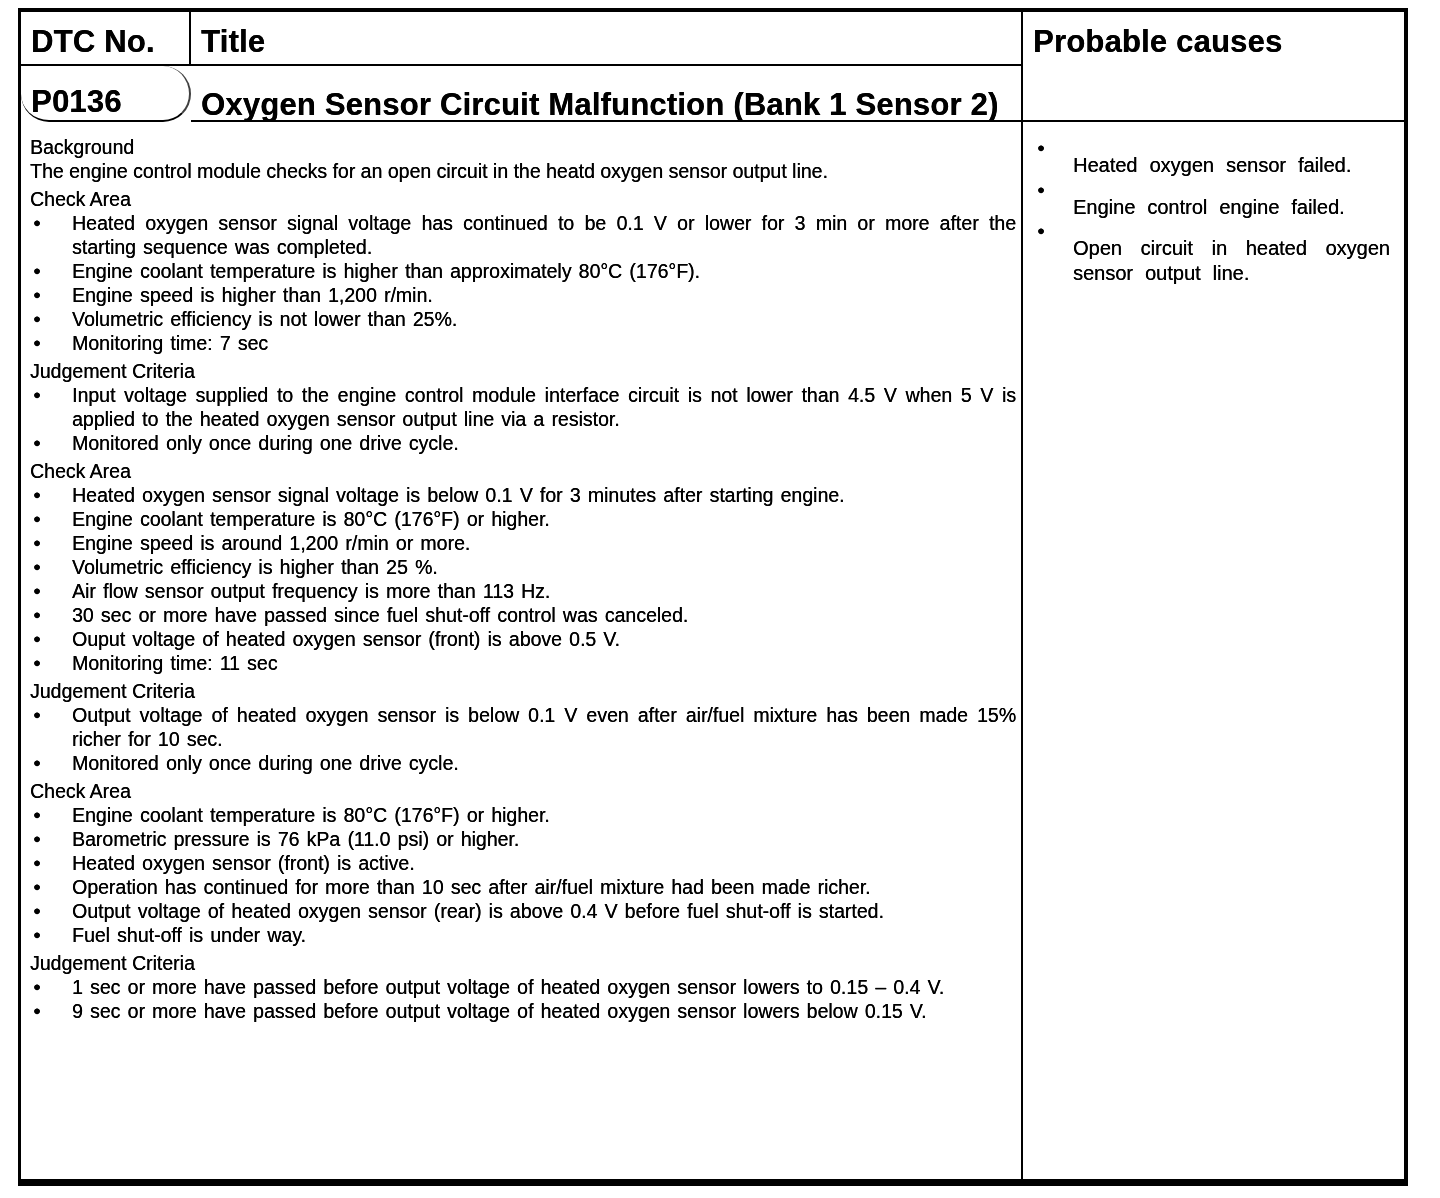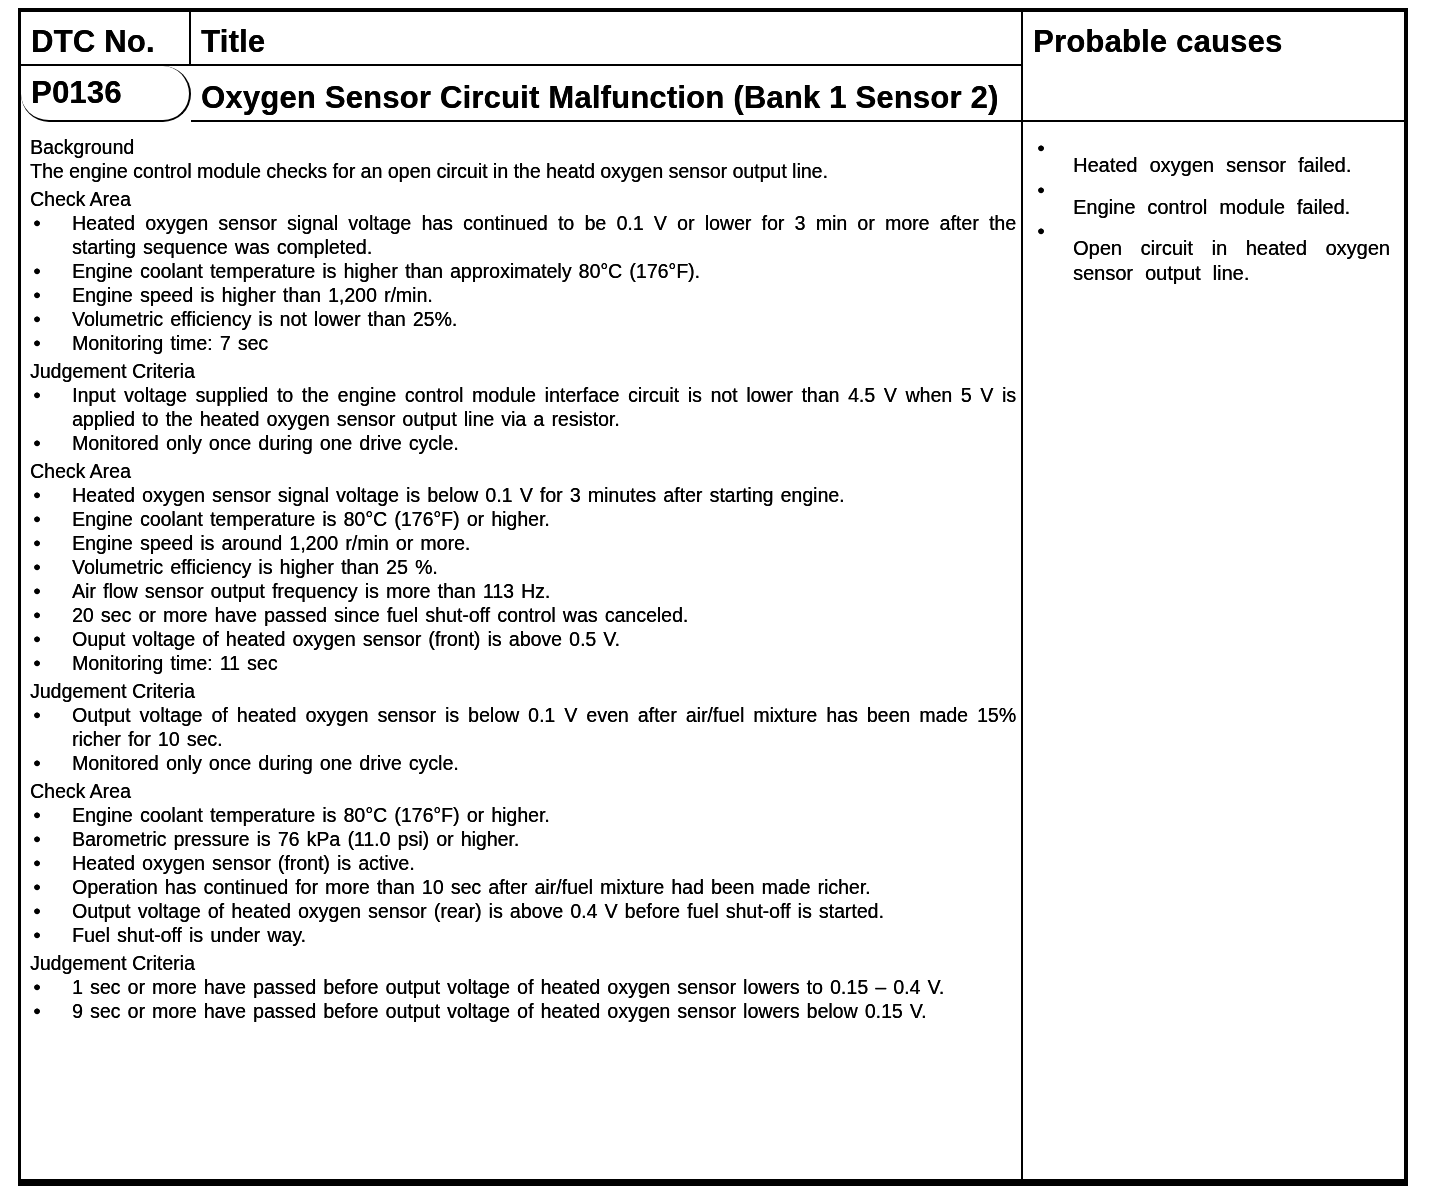--- a/index.html
+++ b/index.html
@@ -41,22 +41,22 @@
   .hdr {
     font-size: 31px;
     font-weight: 700;
     letter-spacing: 0.2px;
     padding: 12px 10px 0 10px;
     text-shadow: 0.3px 0 0 #000;
   }
   .c-hdtc   { grid-row: 1; grid-column: 1; border-right: 2px solid #000; border-bottom: 2px solid #000; }
   .c-htitle { grid-row: 1; grid-column: 2; border-bottom: 2px solid #000; }
   .c-hcause { grid-row: 1 / 3; grid-column: 3; border-left: 2px solid #000; border-bottom: 2px solid #000; }
-  .c-code   { grid-row: 2; grid-column: 1; border-right: 2px solid #000000; border-bottom: 2px solid #000; padding-top: 9px; border-radius: 28px; }
-  .c-title  { grid-row: 2; grid-column: 2; border-bottom: 2px solid #000; padding-top: 14px; }
+  .c-code   { grid-row: 2; grid-column: 1; border-right: 2px solid #404040; border-bottom: 2px solid #000; padding-top: 18px; border-radius: 28px; }
+  .c-title  { grid-row: 2; grid-column: 2; border-bottom: 2px solid #000; padding-top: 21px; }
   .c-body   { grid-row: 3; grid-column: 1 / 3; }
   .c-causes { grid-row: 3; grid-column: 3; border-left: 2px solid #000; }
 
   
   .c-body {
     padding: 13px 5px 0 9px;
     font-size: 19.5px;
     line-height: 24px;
     text-shadow: 0.25px 0 0 #000;
   }
@@ -169,21 +169,21 @@
           <div class="item">
             <span class="dot">●</span>
             <div class="txt">Volumetric efficiency is higher than 25 %.</div>
           </div>
           <div class="item">
             <span class="dot">●</span>
             <div class="txt">Air flow sensor output frequency is more than 113 Hz.</div>
           </div>
           <div class="item">
             <span class="dot">●</span>
-            <div class="txt">20 sec or more have passed since fuel shut-off control was canceled.</div>
+            <div class="txt">30 sec or more have passed since fuel shut-off control was canceled.</div>
           </div>
           <div class="item">
             <span class="dot">●</span>
             <div class="txt">Ouput voltage of heated oxygen sensor (front) is above 0.5 V.</div>
           </div>
           <div class="item">
             <span class="dot">●</span>
             <div class="txt">Monitoring time: 11 sec</div>
           </div>
         </div>
@@ -238,21 +238,21 @@
         </div>
       </div>
 
     <div class="cell c-causes" id="causes-container">
         <div class="item">
           <span class="dot">●</span>
           <div class="txt">Heated oxygen sensor failed.</div>
         </div>
         <div class="item">
           <span class="dot">●</span>
-          <div class="txt">Engine control module failed.</div>
+          <div class="txt">Engine control engine failed.</div>
         </div>
         <div class="item">
           <span class="dot">●</span>
           <div class="txt">Open circuit in heated oxygen sensor output line.</div>
         </div>
       </div>
 
   </div>
 </div>
 

